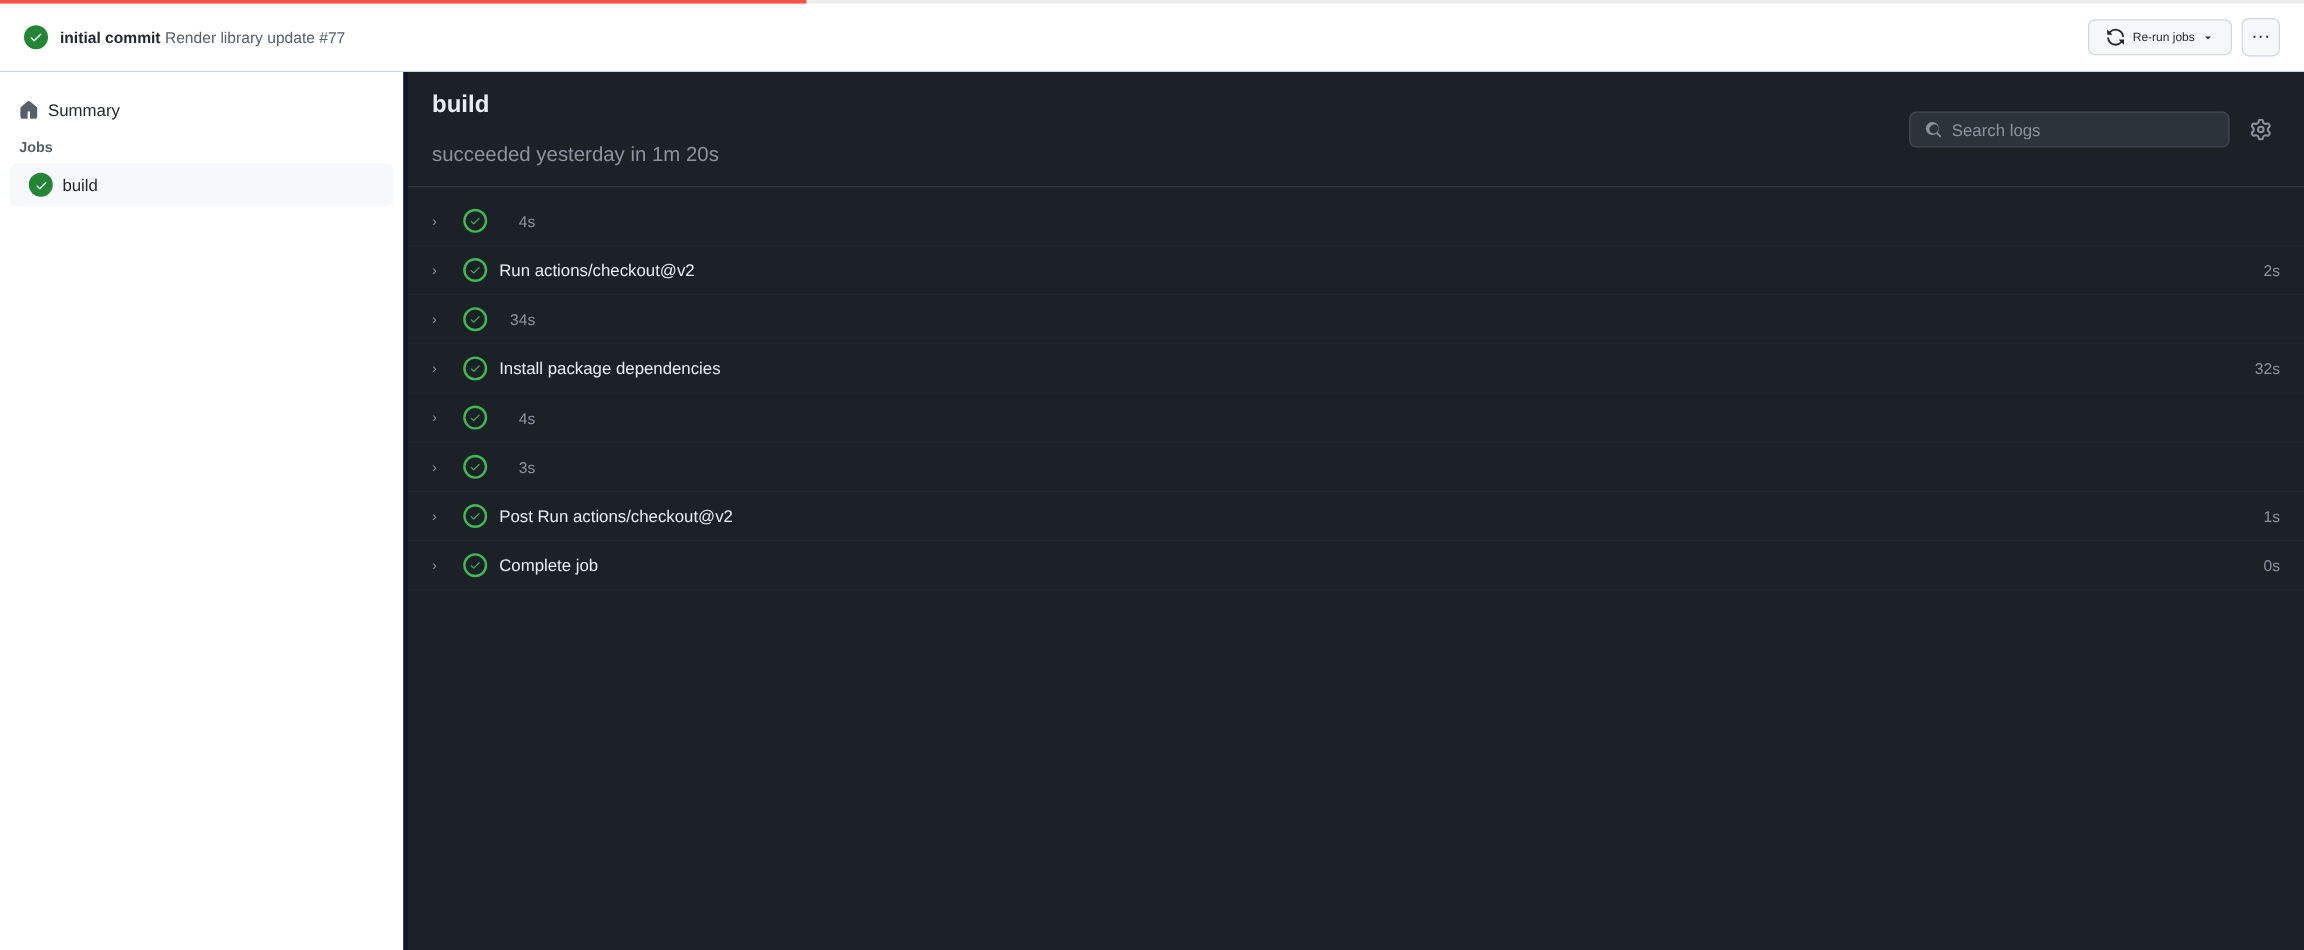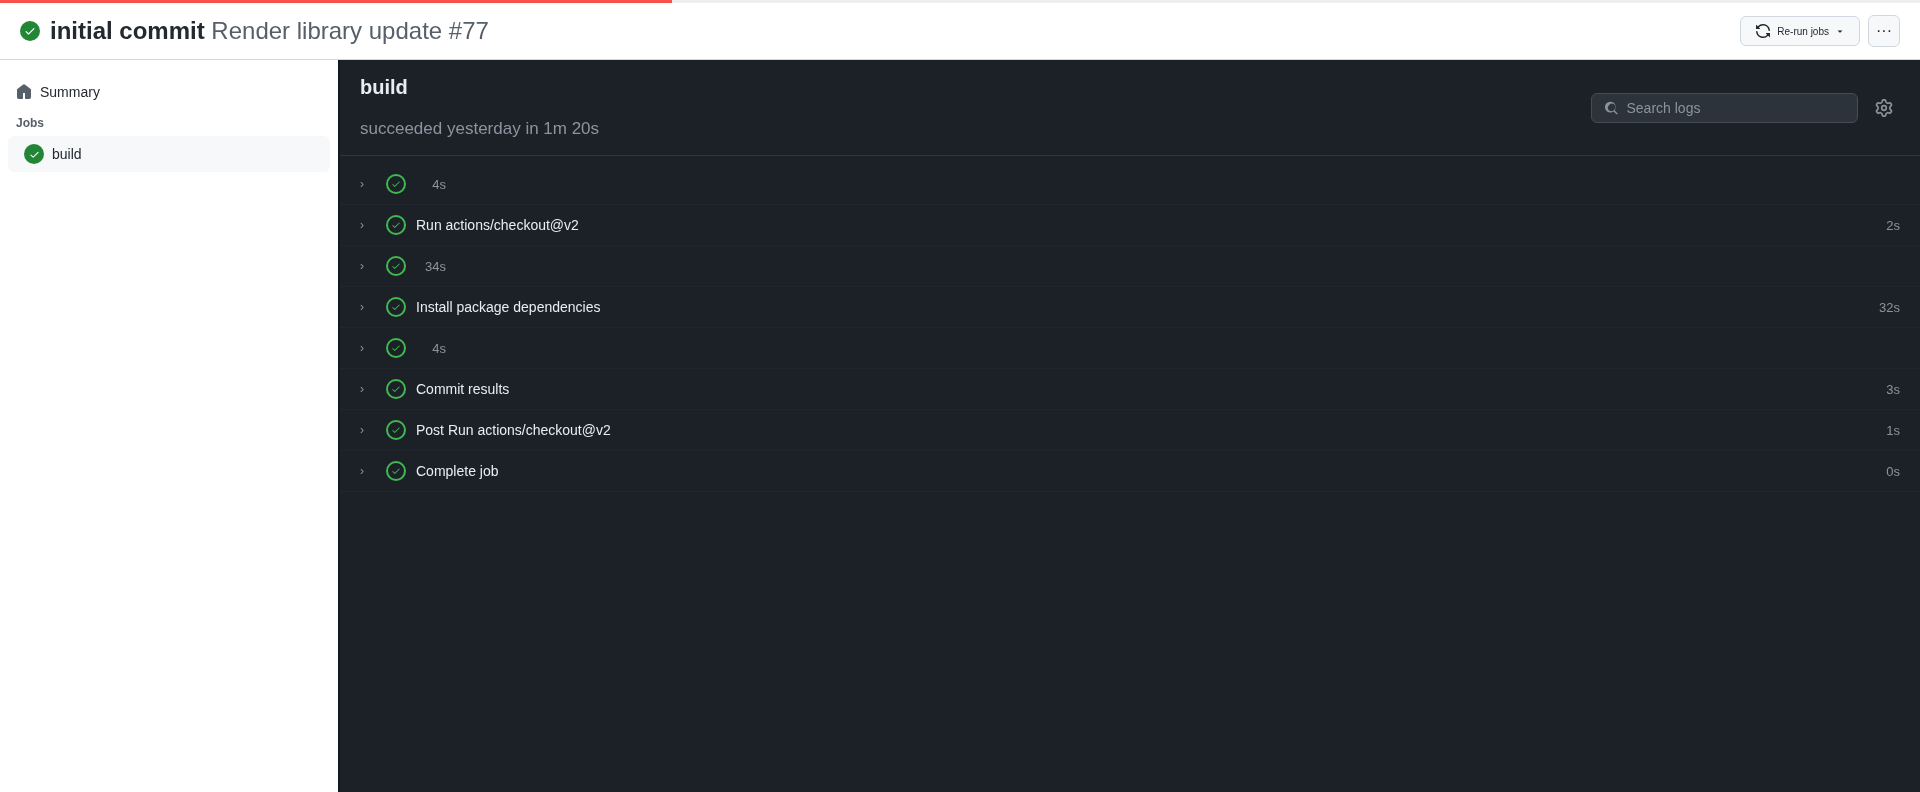--- a/index.html
+++ b/index.html
@@ -34,21 +34,21 @@
       padding: 12px 20px;
       border-bottom: 1px solid #d0d7de;
       background: #fff;
     }
     .header-left {
       display: flex;
       align-items: center;
       gap: 10px;
     }
     .header-title {
-      font-size: 24px;
+      font-size: 13px;
       font-weight: 600;
       color: #24292f;
     }
     .header-title .commit-title {
       font-weight: 400;
       color: #57606a;
     }
     .header-actions {
       display: flex;
       align-items: center;
@@ -84,21 +84,21 @@
     .main {
       display: flex;
       height: calc(792px - 3px - 57px);
     }
 
     
     .sidebar {
       width: 340px;
       flex-shrink: 0;
       padding: 16px 0;
-      border-right: 2px solid #0f172a;
+      border-right: 4px solid #0f172a;
       background: #fff;
       overflow-y: auto;
     }
     .sidebar-summary {
       display: flex;
       align-items: center;
       gap: 8px;
       padding: 8px 16px;
       color: #24292f;
       cursor: pointer;
@@ -380,21 +380,20 @@
     </div>
     <span class="step-duration">4s</span>
   </div>
         <div class="step-row">
     <span class="step-chevron">›</span>
     <div class="icon-success-outline">
       <svg width="10" height="10" viewBox="0 0 16 16" fill="currentColor">
         <path d="M13.78 4.22a.75.75 0 010 1.06l-7.25 7.25a.75.75 0 01-1.06 0L2.22 9.28a.75.75 0 011.06-1.06L6 10.94l6.72-6.72a.75.75 0 011.06 0z"></path>
       </svg>
     </div>
-    <span class="step-name">Commit results</span>
     <span class="step-duration">3s</span>
   </div>
         <div class="step-row">
     <span class="step-chevron">›</span>
     <div class="icon-success-outline">
       <svg width="10" height="10" viewBox="0 0 16 16" fill="currentColor">
         <path d="M13.78 4.22a.75.75 0 010 1.06l-7.25 7.25a.75.75 0 01-1.06 0L2.22 9.28a.75.75 0 011.06-1.06L6 10.94l6.72-6.72a.75.75 0 011.06 0z"></path>
       </svg>
     </div>
     <span class="step-name">Post Run actions/checkout@v2</span>

